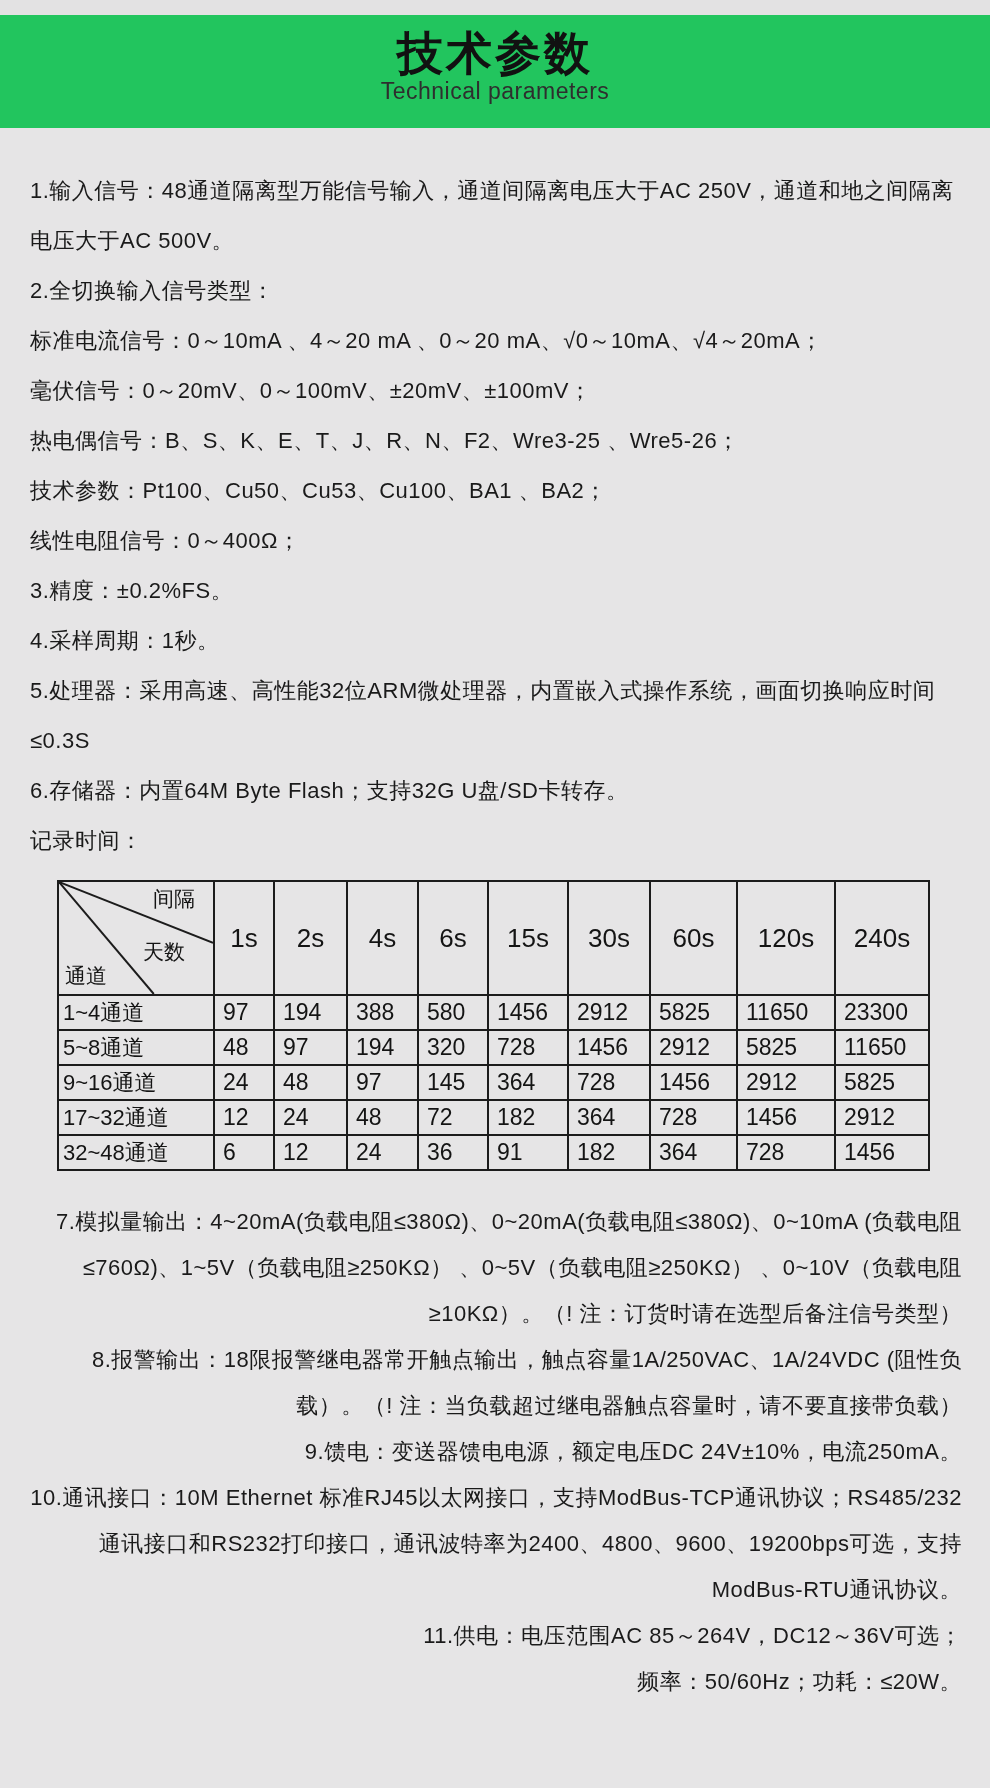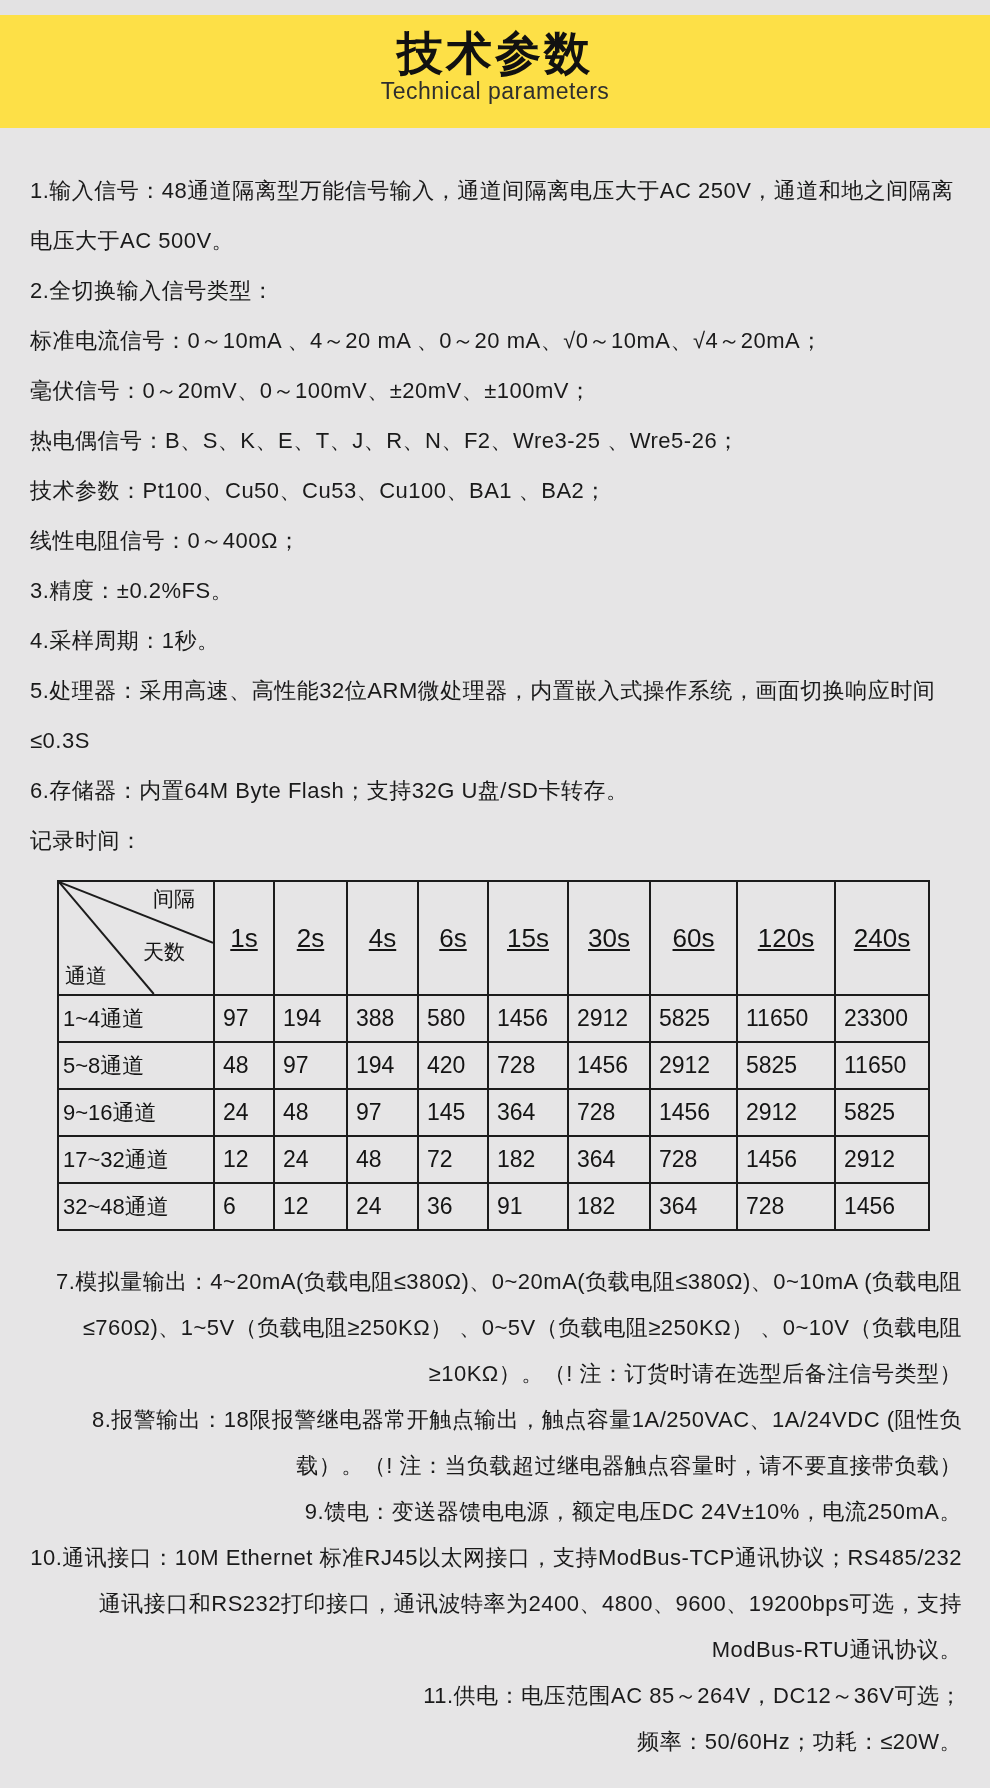--- a/index.html
+++ b/index.html
@@ -5,21 +5,21 @@
   html,body{margin:0;padding:0;}
   body{
     width:990px;height:1788px;
     background:#e6e5e6;
     color:#1a1a1a;
     font-family:"Liberation Sans",sans-serif;
     overflow:hidden;
   }
   .top-strip{height:15px;background:#e3e2e3;}
   .header-band{
-    height:113px;background:#fde047;text-align:center;
+    height:113px;background:#22c55e;text-align:center;
     box-sizing:border-box;padding-top:10px;
   }
   .page-title{
     margin:0;font-size:46px;font-weight:700;letter-spacing:3px;
     color:#111;line-height:56px;
   }
   .page-subtitle{
     font-size:23px;color:#2e2e2e;line-height:20px;letter-spacing:.5px;
   }
   .content{
@@ -32,26 +32,25 @@
   p.line.indent{padding-left:115px;}
 
   .table-wrap{margin:14px 0 28px 27px;}
   table.rec{
     border-collapse:collapse;table-layout:fixed;
   }
   table.rec td{
     border:2px solid #1c1c1c;
     font-size:23px;color:#141414;
     text-align:left;padding:0 0 0 8px;
-    height:47px;box-sizing:border-box;
+    height:35px;box-sizing:border-box;
   }
   table.rec tr.head td{
     height:114px;font-size:26px;text-align:center;padding:0;
     vertical-align:middle;
-    text-decoration:underline;
   }
   table.rec td.rowlabel{
     font-size:22px;padding-left:4px;letter-spacing:0;
   }
   td.corner{position:relative;padding:0 !important;}
   td.corner svg{position:absolute;left:0;top:0;width:100%;height:100%;}
   td.corner span{position:absolute;font-size:21px;line-height:24px;}
   .c-interval{top:5px;left:94px;}
   .c-days{top:58px;left:84px;}
   .c-channel{bottom:6px;left:6px;}
@@ -126,21 +125,21 @@
           <td>2912</td>
           <td>5825</td>
           <td>11650</td>
           <td>23300</td>
         </tr>
         <tr>
           <td class="rowlabel">5~8通道</td>
           <td>48</td>
           <td>97</td>
           <td>194</td>
-          <td>420</td>
+          <td>320</td>
           <td>728</td>
           <td>1456</td>
           <td>2912</td>
           <td>5825</td>
           <td>11650</td>
         </tr>
         <tr>
           <td class="rowlabel">9~16通道</td>
           <td>24</td>
           <td>48</td>

